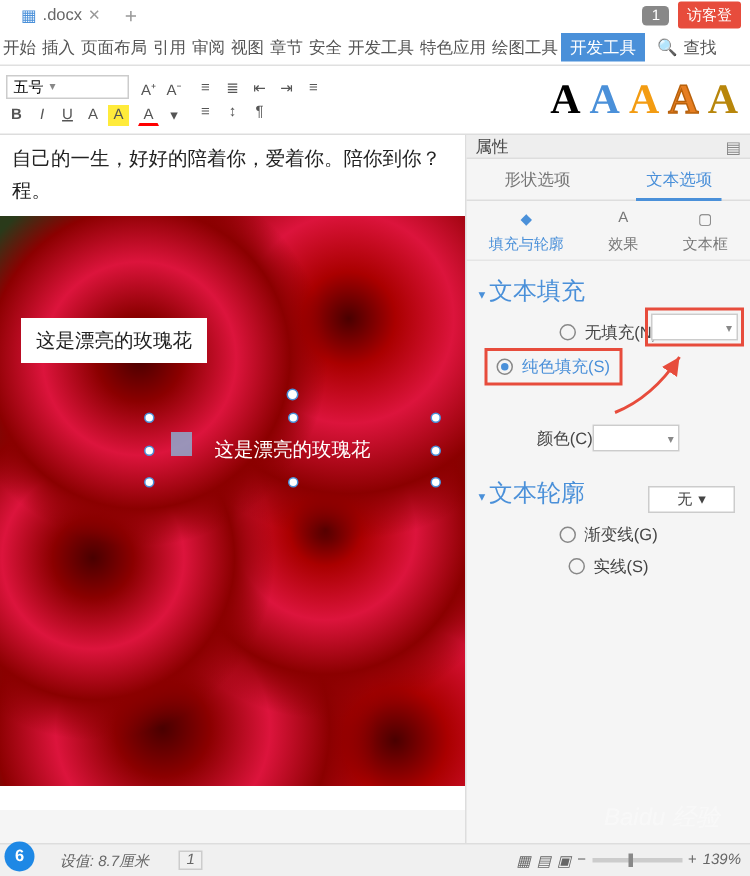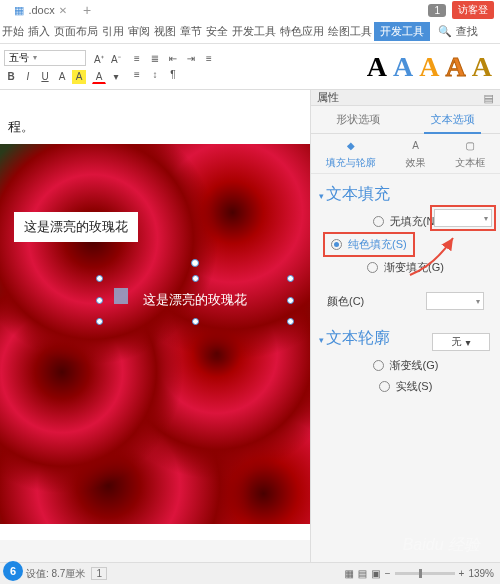--- a/index.html
+++ b/index.html
@@ -68,21 +68,21 @@
 .color-pick{width:58px;height:18px;border:1px solid #ccc;background:#fff;display:flex;align-items:center;justify-content:flex-end;padding-right:3px;}
 .color-pick .dd{font-size:8px;color:#888;}
 .color-box-hl{position:absolute;right:4px;top:115px;border:2px solid #e74c3c;padding:2px;}
 .arrow-svg{position:absolute;right:35px;top:140px;pointer-events:none;}
 .row{display:flex;align-items:center;padding:4px 8px;justify-content:space-between;}
 .slider{width:60px;height:4px;background:#ddd;border-radius:2px;position:relative;}
 .slider-thumb{position:absolute;left:0;top:-3px;width:6px;height:10px;background:#4a90d9;border-radius:2px;}
 .sel-sm{width:58px;height:18px;border:1px solid #ccc;background:#fff;display:flex;align-items:center;justify-content:center;font-size:10px;}
 
 
-.status{position:absolute;bottom:0;left:0;right:0;height:22px;background:#f0f0f0;border-top:1px solid #ddd;display:flex;align-items:center;font-size:10px;color:#666;padding:0 6px;gap:6px;}
+.status{position:absolute;bottom:0;left:0;right:0;height:22px;background:#f0f0f0;border-top:1px solid #ddd;display:flex;align-items:center;font-size:10px;color:#666;padding:0 6px;gap:20px;font-style:italic;}
 .status .right{margin-left:auto;display:flex;align-items:center;gap:4px;}
 .zoom-track{width:60px;height:3px;background:#ccc;position:relative;}
 .zoom-thumb{position:absolute;left:40%;top:-3px;width:3px;height:9px;background:#888;}
 
 .watermark{position:absolute;right:20px;bottom:28px;color:#fff;opacity:0.35;font-size:16px;font-style:italic;pointer-events:none;}
 .step-badge{position:absolute;left:3px;bottom:3px;width:20px;height:20px;background:#1e88e5;color:#fff;border-radius:50%;display:flex;align-items:center;justify-content:center;font-size:11px;font-weight:bold;}
 </style>
 </head>
 <body>
 
@@ -160,21 +160,21 @@
     <span class="style-a" style="color:#000;">A</span>
     <span class="style-a" style="color:#4a90d9;">A</span>
     <span class="style-a" style="color:#f39c12;">A</span>
     <span class="style-a" style="color:#e67e22;-webkit-text-stroke:1px #b8610b;">A</span>
     <span class="style-a" style="color:#b8860b;">A</span>
   </div>
 </div>
 
 <div class="doc-area">
   <div class="doc-text">
-    <br><span>程。</span>
+    <span>自己的一生，好好的陪着你，爱着你。陪你到你？</span><br><span>程。</span>
   </div>
   <div class="rose-img">
     <div class="textbox1">这是漂亮的玫瑰花</div>
     <div class="edit-cursor"></div>
     <div class="textbox2">
       <span>这是漂亮的玫瑰花</span>
       <span class="rotate-handle"></span>
       <span class="handle tl"></span>
       <span class="handle tm"></span>
       <span class="handle tr"></span>
@@ -231,26 +231,22 @@
     <div class="radio-row">
       <span class="radio"></span>
       <span>无填充(N)</span>
     </div>
     <div class="highlight-box" style="margin-left:4px;">
       <div class="radio-row" style="padding:1px 2px;">
         <span class="radio checked"></span>
         <span style="color:#4a90d9;">纯色填充(S)</span>
       </div>
     </div>
-    <div class="radio-row">
-      <span class="radio"></span>
-      <span>渐变填充(G)</span>
-    </div>
-
-    <div class="row" style="margin-top:10px;">
+
+    <div class="row" style="margin-top:22px;justify-content:center;">
       <span>颜色(C)</span>
       <div class="color-pick">
           <span class="dd">▾</span>
         </div>
     </div>
 
     <div class="section-hdr open" style="margin-top:14px;">文本轮廓</div>
     <div style="float:right;margin-top:-22px;margin-right:2px;">
       <div class="sel-sm">
           <span>无</span>

